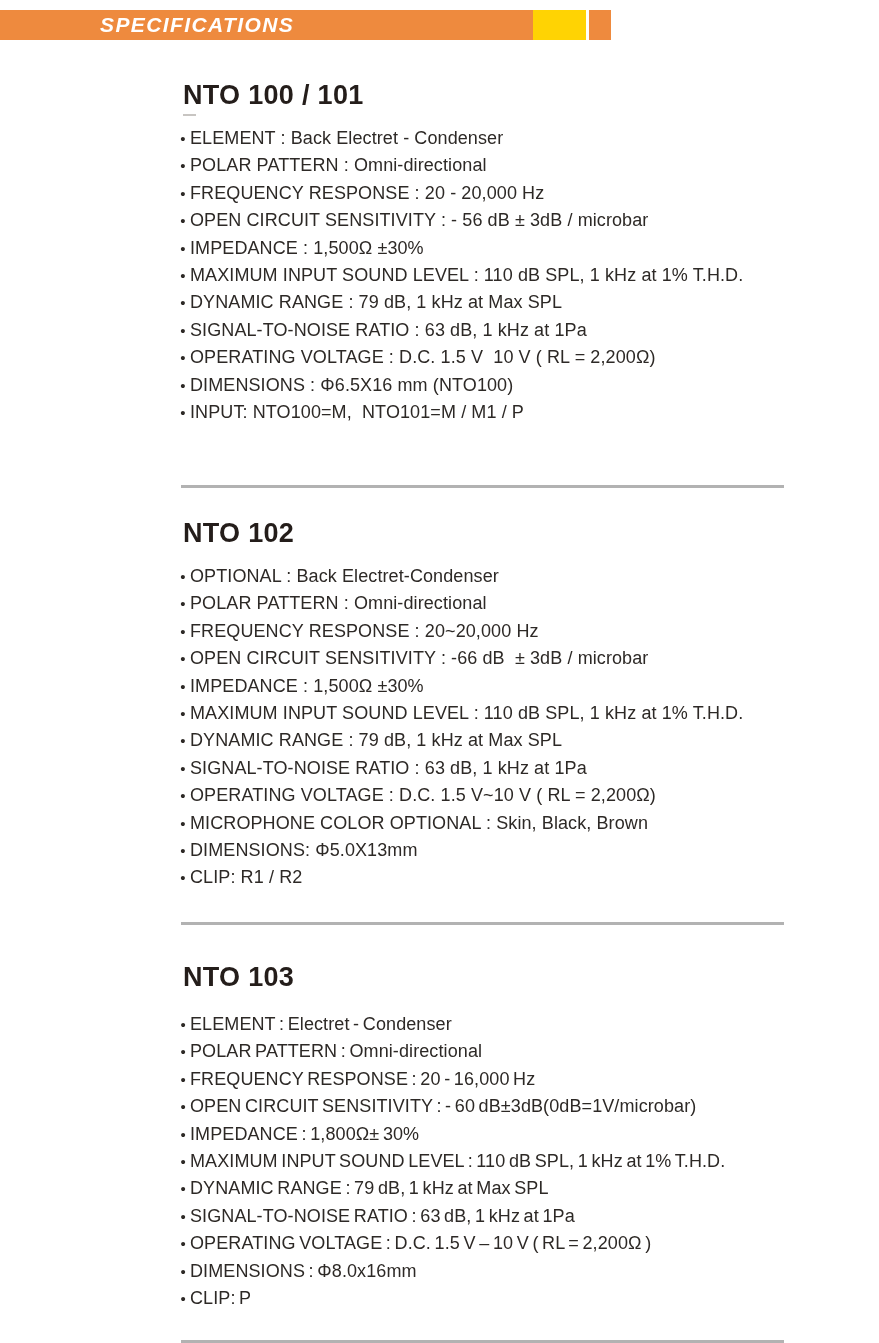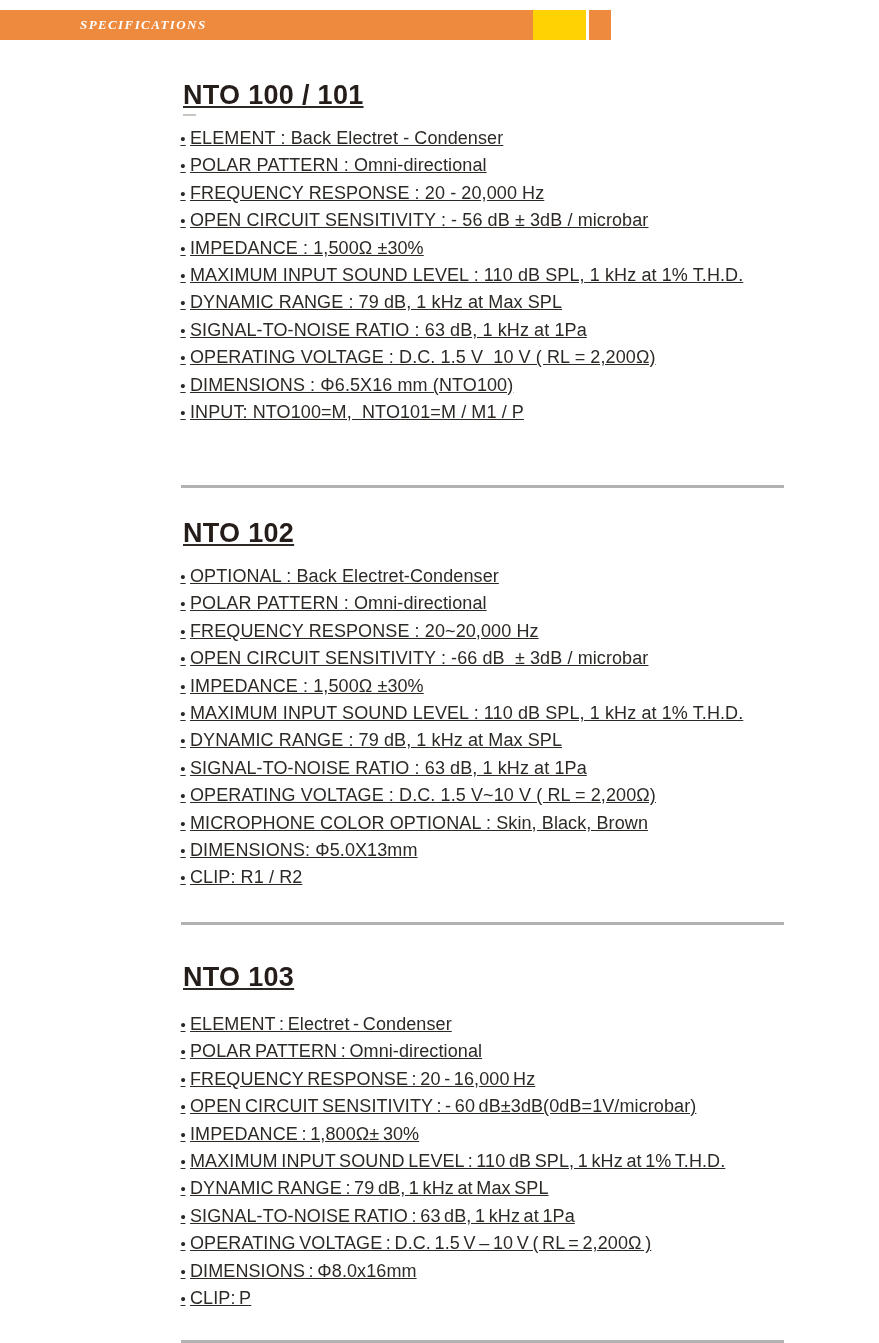--- a/index.html
+++ b/index.html
@@ -7,27 +7,27 @@
     width:879px;height:1343px;position:relative;overflow:hidden;
     background:#ffffff;color:#2d2926;
     font-family:"Liberation Sans", sans-serif;
   }
 
   
   .banner-row{position:absolute;top:10px;left:0;height:30px;display:flex;align-items:stretch;}
   .banner-main{width:533px;display:flex;align-items:center;}
   .banner-title{
     color:#ffffff;font-weight:bold;font-style:italic;
-    font-size:13px;letter-spacing:1.4px;margin-left:80px;white-space:nowrap;font-family:Liberation Serif, serif;
+    font-size:21px;letter-spacing:1.4px;margin-left:100px;white-space:nowrap;
   }
   .banner-yellow{width:53px;}
   .banner-accent{width:22px;margin-left:3px;}
 
   
-  .section{position:absolute;left:0;width:879px;text-decoration:underline;}
+  .section{position:absolute;left:0;width:879px;}
   .s0{top:80px;}
   .s1{top:518px;}
   .s2{top:962px;}
 
   .section-title{
     margin:0;padding-left:183px;position:relative;
     font-size:27px;line-height:31px;font-weight:bold;
     color:#241d1a;letter-spacing:0.3px;
   }
   

